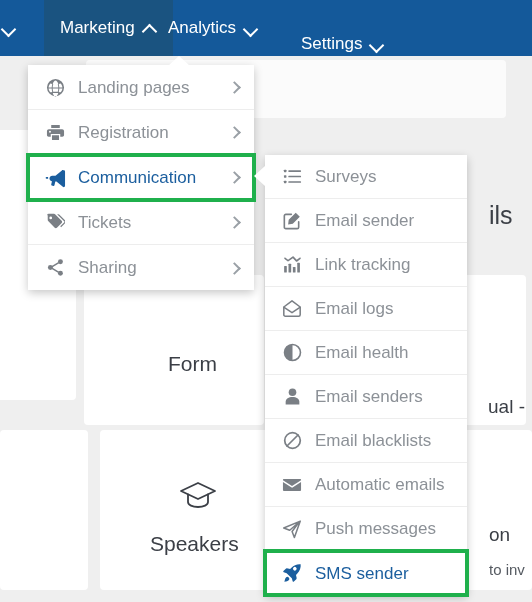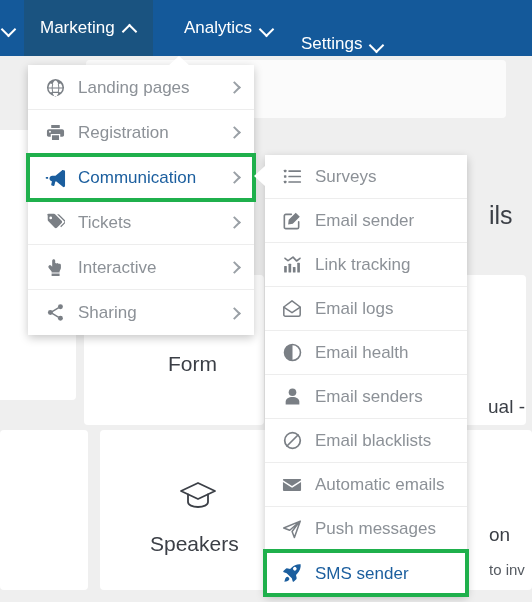--- a/index.html
+++ b/index.html
@@ -70,21 +70,21 @@
     display: flex;
     align-items: center;
     gap: 9px;
     padding: 0 16px;
     box-sizing: border-box;
     color: #ffffff;
     font-size: 17px;
     cursor: pointer;
     user-select: none;
   }
-  .nav-item.active { background: #1a5380; }
+  .nav-item.active { background: #1a5380; margin-left: 20px; }
   .nav-label { line-height: 1; padding-bottom: 2px; }
   .caret {
     display: inline-block;
     width: 13px;
     height: 13px;
     position: relative;
   }
   .caret::before {
     content: "";
     position: absolute;
@@ -244,21 +244,21 @@
 
   <div id="nav-partial">
     <span class="caret"></span>
   </div>
 
   <div class="nav-item active" style="left:24px;">
     <span class="nav-label">Marketing</span>
     <span class="caret up"></span>
   </div>
 
-  <div class="nav-item" style="left:168px;">
+  <div class="nav-item" style="left:152px;">
     <span class="nav-label">Analytics</span>
     <span class="caret"></span>
   </div>
 
   <div class="nav-item" style="left:285px;margin-top:16px;">
     <span class="nav-label">Settings</span>
     <span class="caret"></span>
   </div>
 </div>
 
@@ -299,29 +299,20 @@
     <span class="menu-icon">
       <svg width="20" height="20" viewBox="0 0 22 22" fill="currentColor">
         <path d="M2.4 3.6A1.6 1.6 0 014 2h5.9c.5 0 .9.2 1.2.5l7.2 7.2c.7.7.7 1.7 0 2.4l-5.2 5.2c-.7.7-1.7.7-2.4 0L3.5 10A1.7 1.7 0 013 8.8V3.6zM6.3 5a1.5 1.5 0 100 3 1.5 1.5 0 000-3z"></path>
         <path d="M13.3 2.4h1.5c.4 0 .8.2 1.1.5l6.6 6.7c.6.6.6 1.6 0 2.2l-4.8 4.9-.9-1 4.5-4.5c.2-.2.2-.5 0-.7l-8-8.1z"></path>
       </svg>
     </span>
     <span class="menu-text">Tickets</span>
     <span class="menu-chevron"></span>
   </div>
 
-  <div class="menu-row">
-    <span class="menu-icon">
-      <svg width="19" height="19" viewBox="0 0 20 20" fill="currentColor">
-        <path d="M8.1 1.4c-.9 0-1.6.7-1.6 1.6v6.2L5.3 8A1.7 1.7 0 002.9 10.4l3 3.7v1.2h8.4v-1.1c0-.5.2-1 .5-1.4.6-.7.9-1.6.9-2.5V7.5c0-.8-.6-1.4-1.4-1.4-.3 0-.6.1-.8.2a1.4 1.4 0 00-2.3-.5 1.4 1.4 0 00-1.5-.4V3c0-.9-.7-1.6-1.6-1.6zM5.9 16.4h8.4V19H5.9v-2.6z"></path>
-      </svg>
-    </span>
-    <span class="menu-text">Interactive</span>
-    <span class="menu-chevron"></span>
-  </div>
 
   <div class="menu-row">
     <span class="menu-icon">
       <svg width="19" height="19" viewBox="0 0 20 20" fill="none" stroke="currentColor" stroke-width="1.6">
         <circle cx="15.2" cy="4" r="2.6" fill="currentColor" stroke="none"></circle>
         <circle cx="4.6" cy="10" r="2.6" fill="currentColor" stroke="none"></circle>
         <circle cx="15.2" cy="16" r="2.6" fill="currentColor" stroke="none"></circle>
         <path d="M6.9 8.8L13 5.2M6.9 11.2L13 14.8" stroke-linecap="round"></path>
       </svg>
     </span>

